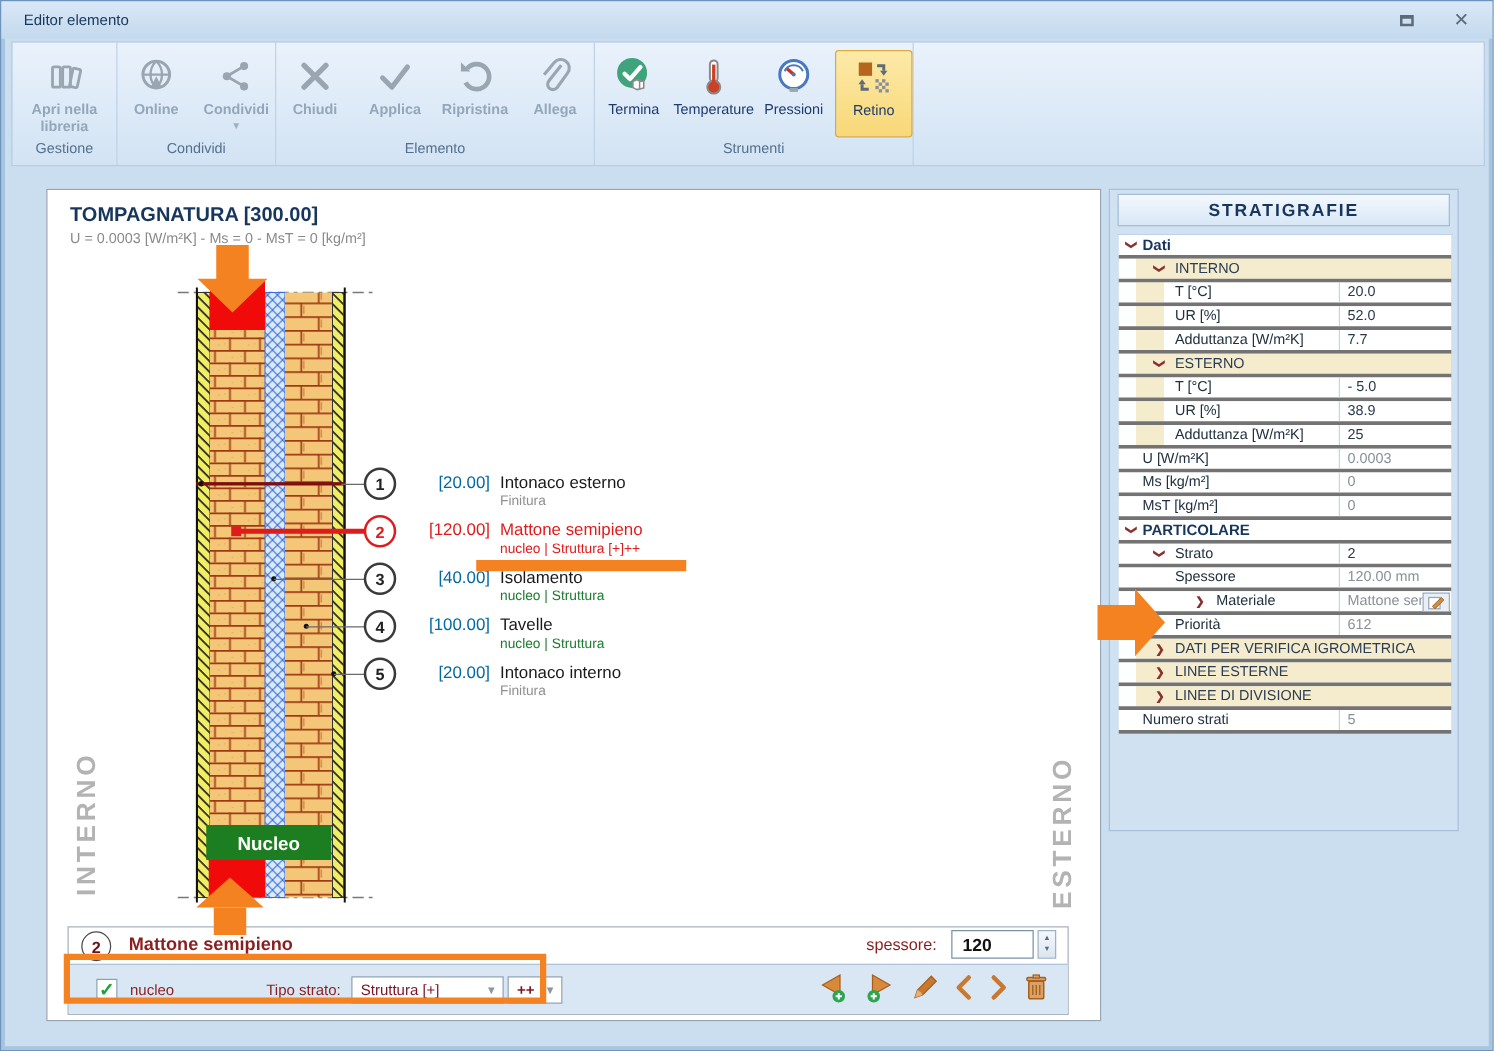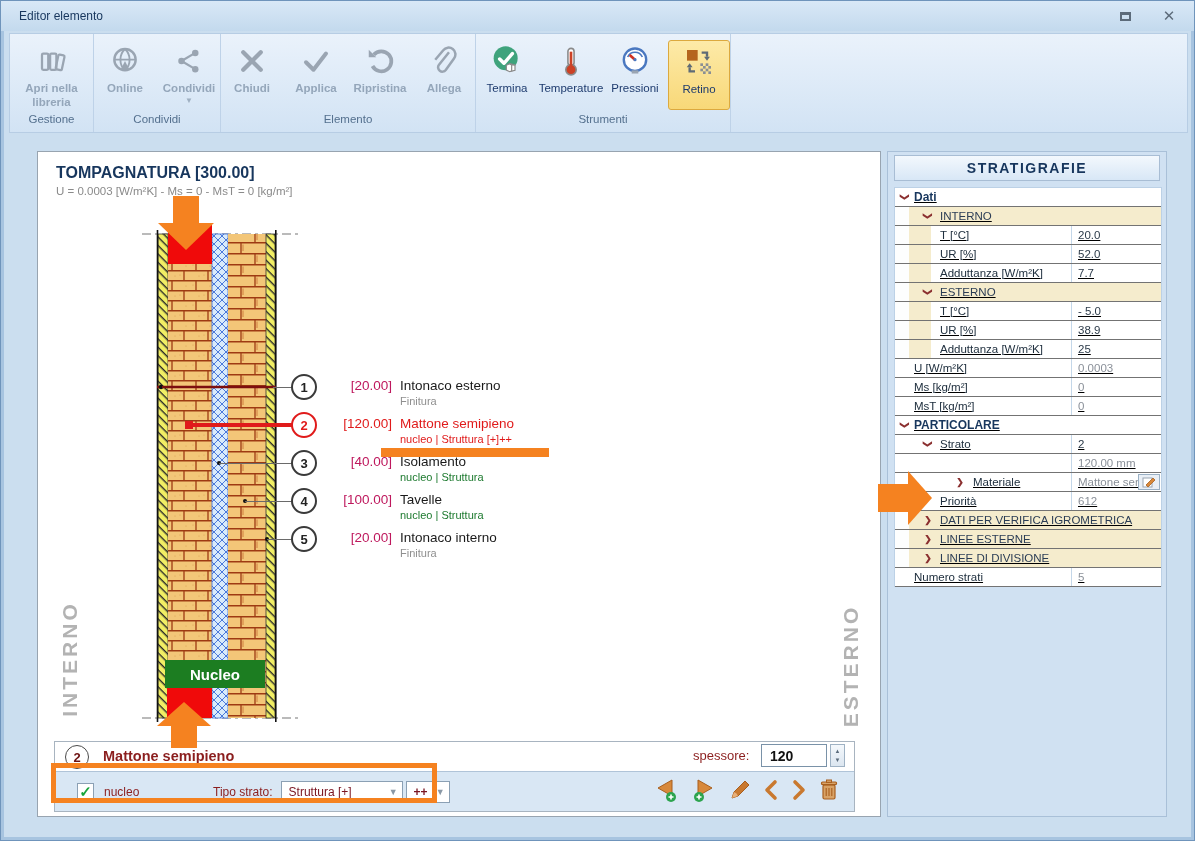--- a/index.html
+++ b/index.html
@@ -38,21 +38,21 @@
   .c-sub { position:absolute; left:18px; top:33px; font-size:11.5px; color:#8a8a8a; }
   .side-label { position:absolute; font-size:21px; font-weight:bold; color:#b3b3b3;
     letter-spacing:3px; transform:rotate(-90deg); transform-origin:center; width:150px; text-align:center; }
   .wall-svg { position:absolute; left:104px; top:68px; }
   
   .leader { position:absolute; background:#6a6a6a; }
   .co-circle { position:absolute; width:26px; height:26px; border-radius:50%; background:#fff;
     border:2px solid #3a3a3a; display:flex; align-items:center; justify-content:center;
     font-size:13px; font-weight:600; color:#222; }
   .co-circle.sel { border-color:#e01b1b; color:#e01b1b; }
-  .co-thick { position:absolute; width:68px; text-align:right; font-size:13.5px; color:#be185d; }
+  .co-thick { position:absolute; width:68px; text-align:right; font-size:13.5px; color:#0369a1; }
   .co-name { position:absolute; font-size:13.5px; color:#1a1a1a; }
   .co-sub { position:absolute; font-size:11px; }
   .sub-gray { color:#8f8f8f; } .sub-green { color:#1d7a2f; } .red-t { color:#e01b1b !important; }
   
   .editor { position:absolute; left:16px; top:589px; width:801px; height:71px;
     border:1px solid #a8b4c0; background:#fff; }
   .ed-row1 { position:relative; height:29px; }
   .ed-row2 { position:relative; height:40px; background:#d9e7f4; border-top:1px solid #b0c4d8;
     display:flex; align-items:center; }
   .ed-circle { position:absolute; left:10px; top:3px; width:24px; height:24px; border-radius:50%;
@@ -68,30 +68,30 @@
     align-items:center; justify-content:center; font-size:6px; color:#5a6b7c; line-height:1.4; }
   .chk { width:17px; height:17px; background:#fff; border:1px solid #8ba0b4; margin-left:22px;
     display:flex; align-items:center; justify-content:center; color:#18a53c; font-size:15px; font-weight:bold; }
   .ed-lab { font-size:12px; color:#8b1e1e; }
   .sel-box { height:22px; background:#fff; border:1px solid #8ba0b4; display:flex; align-items:center;
     font-size:12px; color:#7a1420; padding:0 4px 0 7px; }
   .sel-box .chev { margin-left:auto; color:#8a98a6; font-size:9px; padding-left:6px; }
   .ed-icons { position:absolute; right:14px; top:5px; display:flex; gap:10px; align-items:center; }
   .ed-icons svg { display:block; }
   
-  .panel { position:absolute; left:886px; top:150px; width:280px; height:666px;
+  .panel { position:absolute; left:886px; top:150px; width:280px; height:514px;
     background:#d0e1f2; border:1px solid #a9c0d8; }
   .panel-header { position:absolute; left:6px; top:3px; width:266px; height:26px;
     background:linear-gradient(#f3f8fd,#d8e7f6); border:1px solid #a8bdd4;
     display:flex; align-items:center; justify-content:center;
     font-size:14px; font-weight:bold; color:#17365d; letter-spacing:1.5px; }
   .pgrid { position:absolute; left:6px; top:35px; width:268px; background:#fff;
     border:1px solid #bcd1e6; border-bottom:none; }
-  .pg-row { position:relative; height:19px; border-bottom:1px solid #737373;
-    display:flex; align-items:center; font-size:11.5px; background:#fff;text-decoration:underline; }
+  .pg-row { position:relative; height:19px; border-bottom:3px solid #737373;
+    display:flex; align-items:flex-end; font-size:11.5px; background:#fff; }
   .pg-label { flex:1; display:flex; align-items:center; height:100%; color:#20303f;
     white-space:nowrap; overflow:hidden; }
   .pg-value { width:90px; height:100%; border-left:1px solid #c4d7e9; display:flex;
     align-items:center; padding-left:6px; color:#2b3a49; position:relative; white-space:nowrap; overflow:hidden; }
   .pg-value.gray { color:#8a9099; }
   .pg-exp { position:absolute; top:0; height:100%; display:flex; align-items:center;
     color:#8b3030; font-size:9px; font-weight:bold; width:12px; justify-content:center; }
   .pg-row.group .pg-label { font-weight:bold; color:#17365d; font-size:12px; }
   .edit-btn { position:absolute; right:1px; top:1px; width:22px; height:16px;
     border:1px solid #9ab0c4; background:#e9eff6; display:flex; align-items:center; justify-content:center; }

